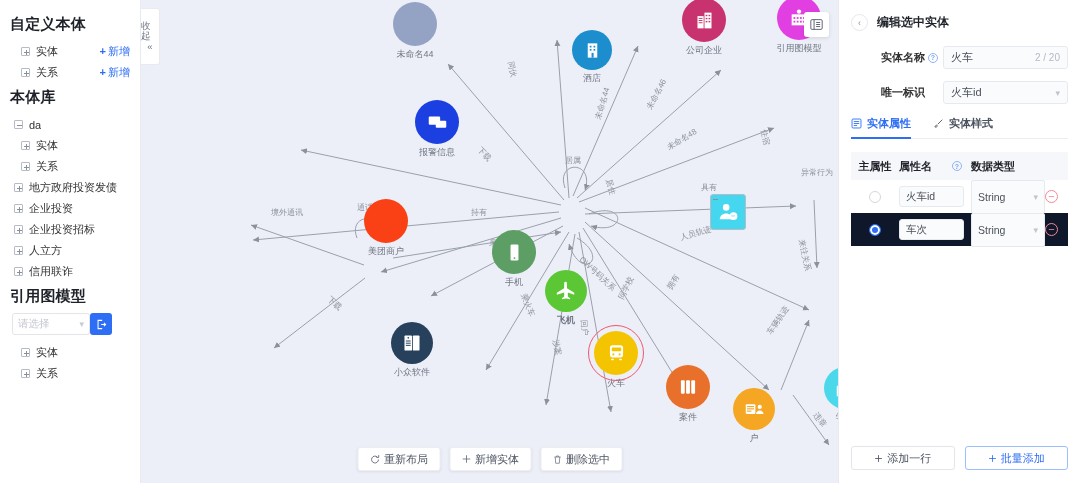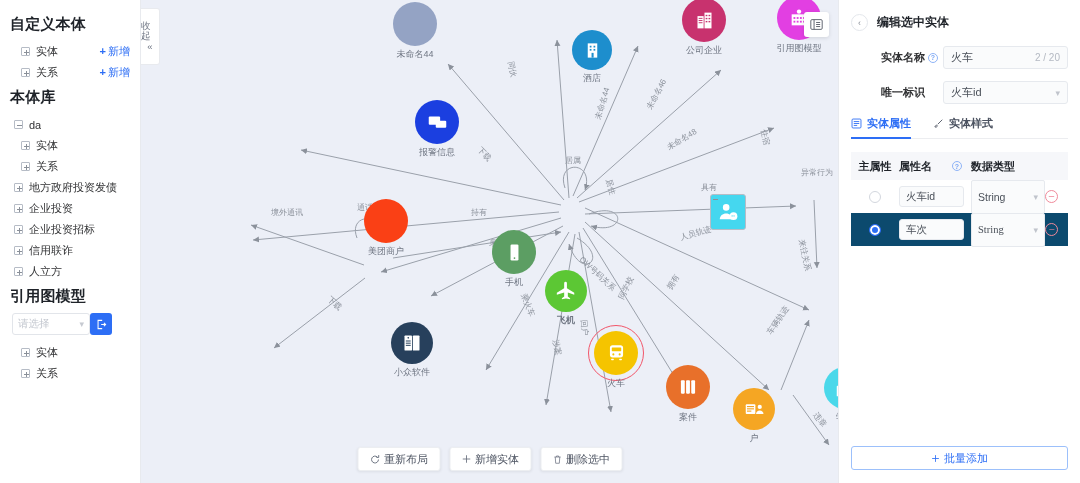--- a/index.html
+++ b/index.html
@@ -127,21 +127,21 @@
   }
   .thead {
     display:flex; align-items:center; height:28px; background:#f6f7fa;
     margin-top:13px; font-size:11px; color:#1f2329; font-weight:bold;
   }
   .c1 { width:48px; flex:0 0 48px; text-align:center; }
   .c2 { width:72px; flex:0 0 72px; display:flex; align-items:center; gap:20px; }
   .c3 { flex:1; }
   .c4 { width:24px; flex:0 0 24px; }
   .trow { display:flex; align-items:center; height:33px; }
-  .trow.alt { background:#0c4a6e;font-family:Liberation Serif, serif; }
+  .trow.alt { background:#0f172a; }
   .radio {
     width:12px; height:12px; border:1px solid #d3d7de; border-radius:50%;
     margin:0 auto; background:#fff;
   }
   .radio.on { border-color:#2d6ef5; background:#2d6ef5; box-shadow:inset 0 0 0 2px #fff; }
   .cellinput {
     height:21px; border:1px solid #e6e9ee; border-radius:3px; background:#fafbfc;
     display:flex; align-items:center; padding:0 6px; font-size:10.5px; color:#4a5059;
     width:65px;
   }
@@ -209,25 +209,25 @@
     <div class="tree-row">
       <span class="sq plus"></span>
       <span class="tree-label">企业投资</span>
     </div>
     <div class="tree-row">
       <span class="sq plus"></span>
       <span class="tree-label">企业投资招标</span>
     </div>
     <div class="tree-row">
       <span class="sq plus"></span>
+      <span class="tree-label">人立方</span>
+    </div>
+    <div class="tree-row">
+      <span class="sq plus"></span>
       <span class="tree-label">信用联诈</span>
-    </div>
-    <div class="tree-row">
-      <span class="sq plus"></span>
-      <span class="tree-label">人立方</span>
     </div>
 
     <div class="sec-title">引用图模型</div>
 
     <div class="pick-row">
       <div class="pick">
         <span>请选择</span>
         <span class="cv">▾</span>
       </div>
       <div class="imp-btn">
@@ -646,20 +646,27 @@
           <span>String</span>
           <span class="cv">▾</span>
         </div>
       </div>
       <div class="c4">
         <div class="del">−</div>
       </div>
     </div>
 
     <div class="rfoot">
+      <div class="fbtn">
+        <svg width="9" height="9" viewBox="0 0 16 16">
+          <line x1="8" y1="2" x2="8" y2="14" stroke="#4b5260" stroke-width="1.5"></line>
+          <line x1="2" y1="8" x2="14" y2="8" stroke="#4b5260" stroke-width="1.5"></line>
+        </svg>
+        <span>添加一行</span>
+      </div>
       <div class="fbtn primary">
         <svg width="9" height="9" viewBox="0 0 16 16">
           <line x1="8" y1="2" x2="8" y2="14" stroke="#2d6ef5" stroke-width="1.5"></line>
           <line x1="2" y1="8" x2="14" y2="8" stroke="#2d6ef5" stroke-width="1.5"></line>
         </svg>
         <span>批量添加</span>
       </div>
     </div>
   </div>
 </div>

